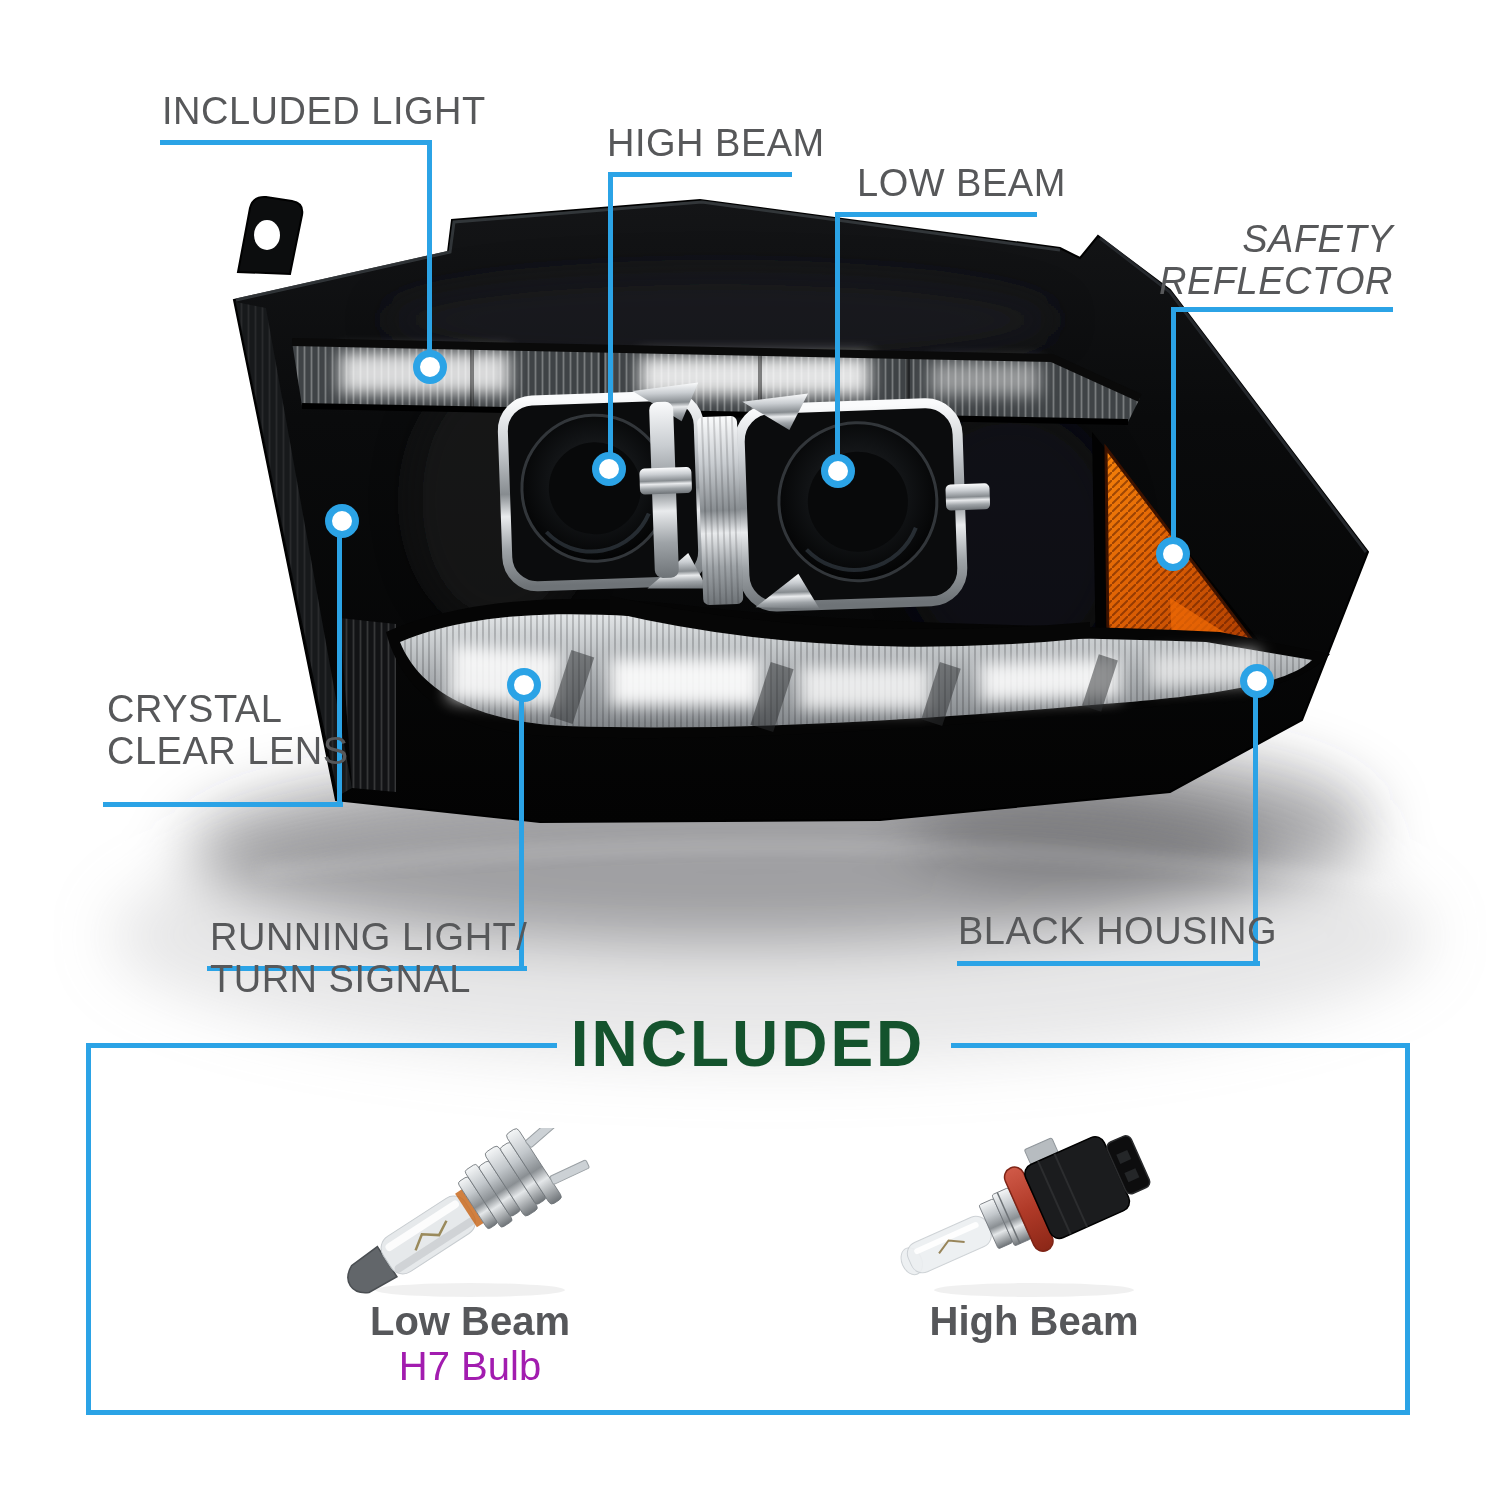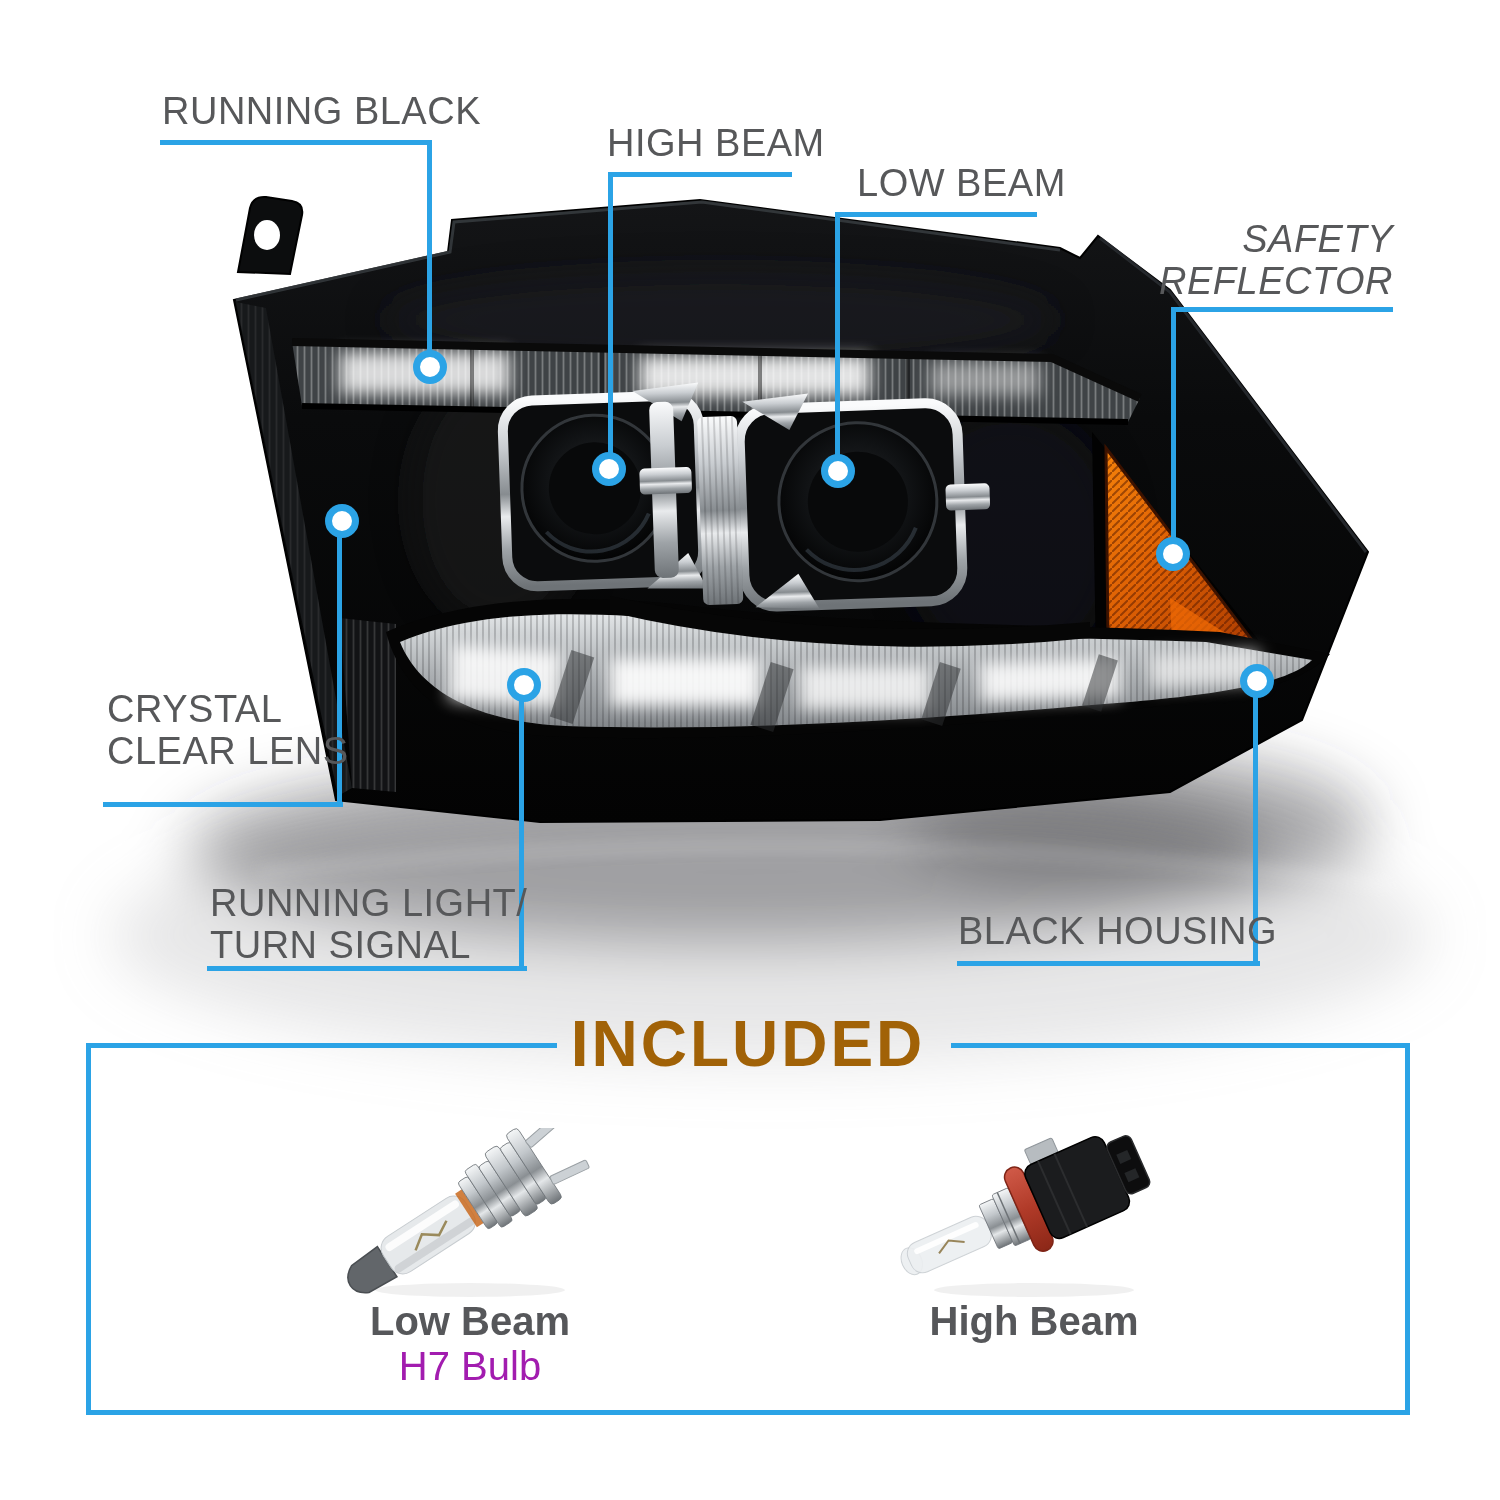--- a/index.html
+++ b/index.html
@@ -13,21 +13,21 @@
   .co-line{position:absolute;z-index:2;background:#2BA3E6;}
   .co-dot{position:absolute;z-index:4;width:20px;height:20px;border:7px solid #2BA3E6;
           background:#fff;border-radius:50%;}
   
   .inc-box{position:absolute;z-index:3;left:86px;top:1043px;width:1324px;height:372px;
            box-sizing:border-box;border:5px solid #2BA3E6;border-top:none;}
   .inc-line{position:absolute;height:5px;background:#2BA3E6;top:0;}
   .inc-line.l{left:-5px;width:471px;}
   .inc-line.r{right:-5px;width:459px;}
   .inc-title{position:absolute;top:-36px;left:50%;transform:translateX(-50%);
-             font-size:64px;font-weight:bold;letter-spacing:3px;color:#a16207;white-space:nowrap;}
+             font-size:64px;font-weight:bold;letter-spacing:3px;color:#14532d;white-space:nowrap;}
   .figure{position:absolute;z-index:3;width:300px;text-align:center;}
   .figure svg{display:block;margin:0 auto;}
   .bulb-name{font-size:40px;font-weight:bold;color:#56575A;line-height:46px;}
   .bulb-type{font-size:40px;font-weight:400;color:#a21caf;line-height:44px;}
 </style>
 </head>
 <body>
 
 <div class="stage">
 
@@ -173,21 +173,21 @@
       <rect x="760" y="664" width="24" height="66" fill="#2c2e30" opacity=".5" transform="rotate(18 772 697)"></rect>
       <rect x="930" y="664" width="22" height="60" fill="#2c2e30" opacity=".5" transform="rotate(18 941 694)"></rect>
       <rect x="1090" y="656" width="20" height="54" fill="#2c2e30" opacity=".5" transform="rotate(18 1100 683)"></rect>
       <path d="M610,612 Q830,664 1090,638 L1090,622 Q830,644 610,596 Z" fill="#060606"></path>
     </g>
 
     <path d="M236,300 L450,252 L454,222 L702,202 L1060,250" stroke="#3a3e42" stroke-width="3" fill="none" opacity=".8"></path>
     <path d="M1100,238 L1170,292 L1366,552" stroke="#2c3034" stroke-width="3" fill="none" opacity=".8"></path>
   </svg>
 
-  <div class="co-label" style="left:162px;top:90px;">RUNNING BLACK</div>
+  <div class="co-label" style="left:162px;top:90px;">INCLUDED LIGHT</div>
   <div class="co-line" style="left:160px;top:140px;width:272px;height:5px;"></div>
   <div class="co-line" style="left:427px;top:140px;width:5px;height:230px;"></div>
   <div class="co-dot" style="left:413px;top:350px;"></div>
 
   <div class="co-label" style="left:607px;top:122px;">HIGH BEAM</div>
   <div class="co-line" style="left:608px;top:172px;width:184px;height:5px;"></div>
   <div class="co-line" style="left:608px;top:172px;width:5px;height:300px;"></div>
   <div class="co-dot" style="left:592px;top:452px;"></div>
 
   <div class="co-label" style="left:857px;top:162px;">LOW BEAM</div>
@@ -200,21 +200,21 @@
   <div class="co-line" style="left:1171px;top:307px;width:222px;height:5px;"></div>
   <div class="co-line" style="left:1171px;top:307px;width:5px;height:250px;"></div>
   <div class="co-dot" style="left:1156px;top:537px;"></div>
 
   <div class="co-label" style="left:107px;top:688px;">CRYSTAL
 CLEAR LENS</div>
   <div class="co-line" style="left:103px;top:802px;width:240px;height:5px;"></div>
   <div class="co-line" style="left:337px;top:521px;width:5px;height:283px;"></div>
   <div class="co-dot" style="left:325px;top:504px;"></div>
 
-  <div class="co-label" style="left:210px;top:882px;">RUNNING LIGHT/
+  <div class="co-label" style="left:210px;top:916px;">RUNNING LIGHT/
 TURN SIGNAL</div>
   <div class="co-line" style="left:207px;top:966px;width:320px;height:5px;"></div>
   <div class="co-line" style="left:519px;top:685px;width:5px;height:283px;"></div>
   <div class="co-dot" style="left:507px;top:668px;"></div>
 
   <div class="co-label" style="left:958px;top:910px;">BLACK HOUSING</div>
   <div class="co-line" style="left:957px;top:961px;width:303px;height:5px;"></div>
   <div class="co-line" style="left:1253px;top:681px;width:5px;height:282px;"></div>
   <div class="co-dot" style="left:1240px;top:664px;"></div>
 

